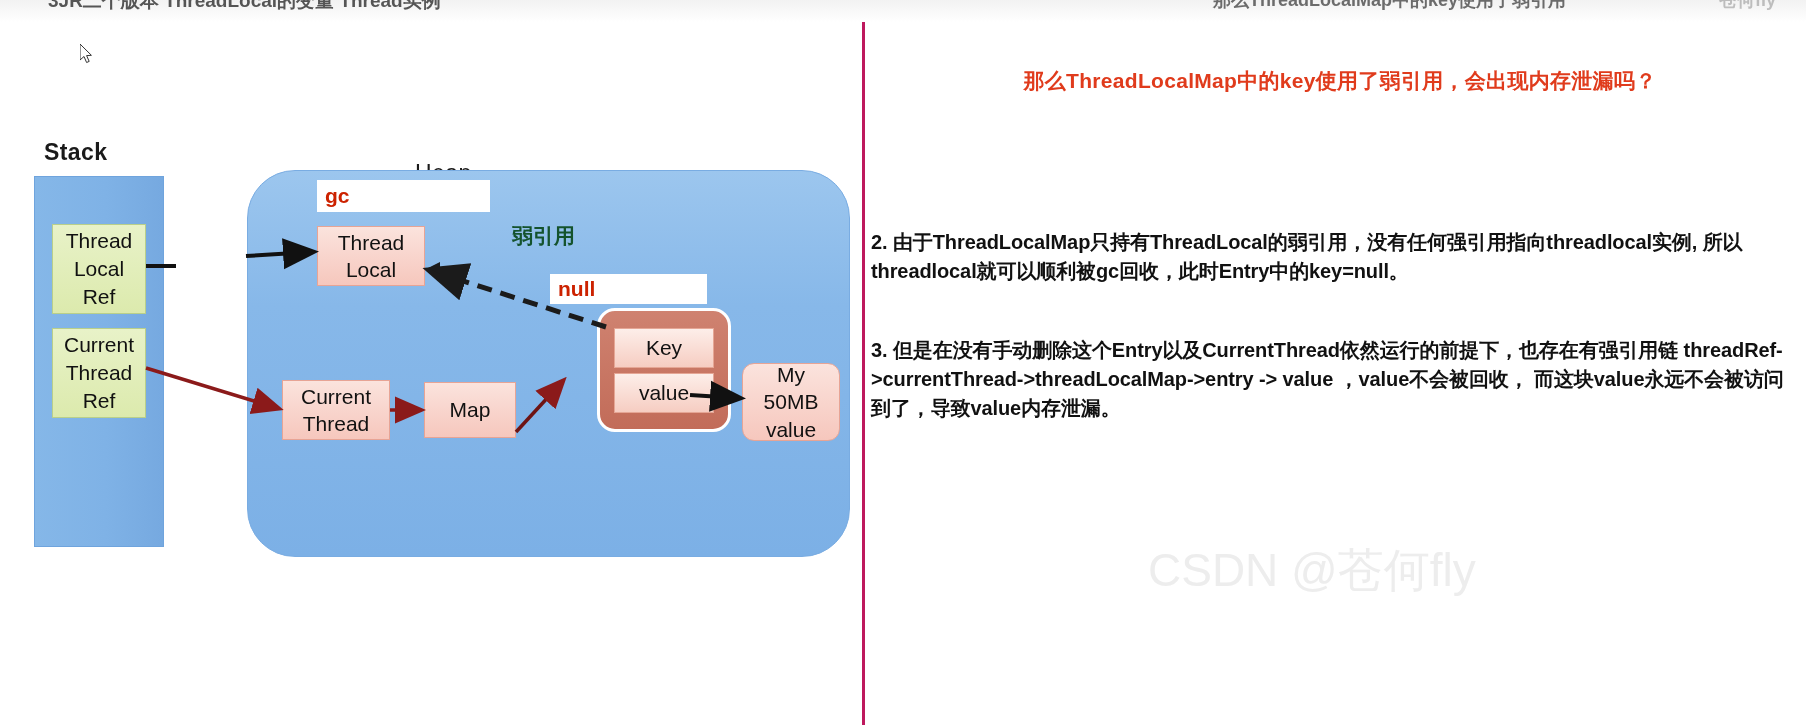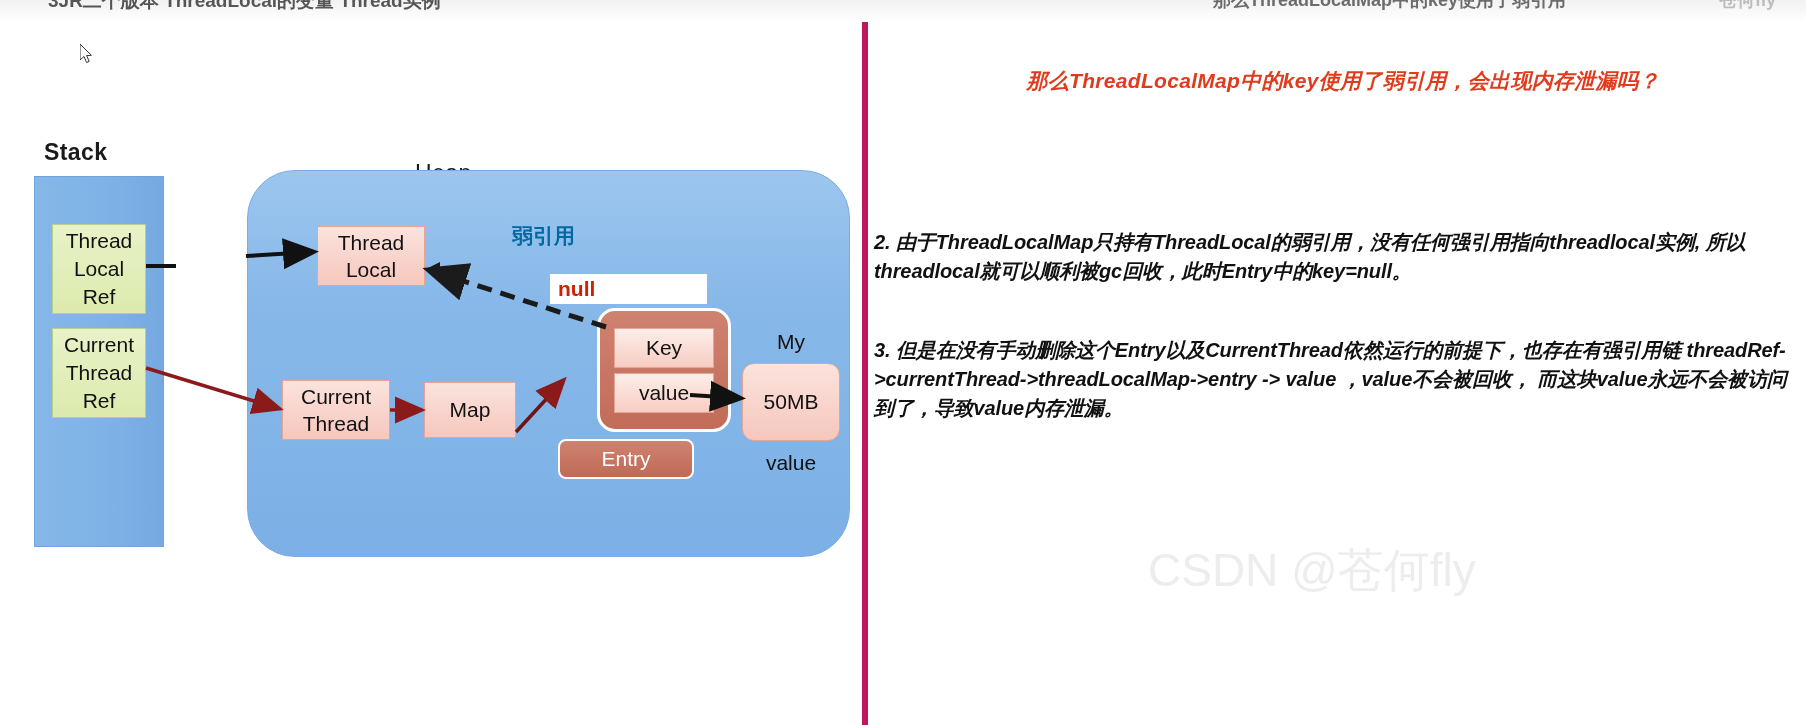--- a/index.html
+++ b/index.html
@@ -73,21 +73,21 @@
     position:absolute;
     background:linear-gradient(to bottom,#fbe3dd 0%,#f6c7bd 100%);
     border:1px solid #e7a495;
     display:flex;flex-direction:column;align-items:center;justify-content:center;
     font-size:21px;color:#111;line-height:1.3;text-align:center;
   }
   #heap-box-threadlocal{left:317px;top:226px;width:106px;height:58px;}
   #heap-box-currentthread{left:282px;top:380px;width:106px;height:58px;}
   #heap-box-map{left:424px;top:382px;width:90px;height:54px;}
   #heap-box-my50mb{
-    left:742px;top:363px;width:96px;height:76px;border-radius:12px;gap:33px;
+    left:742px;top:363px;width:96px;height:76px;border-radius:12px;
   }
 
   
   #entry-group{
     position:absolute;left:561px;top:308px;width:128px;height:118px;
     background:linear-gradient(to bottom,#cf8270 0%,#c26c59 100%);
     border-radius:18px;border:3px solid #ffffff;margin-left:36px;
   }
   .entry-slot{
     position:absolute;left:14px;width:98px;height:38px;
@@ -112,30 +112,30 @@
     position:absolute;background:#ffffff;
     display:flex;align-items:center;
     font-size:21px;font-weight:bold;color:#cc2200;
     padding-left:8px;box-sizing:border-box;
   }
   #strip-gc{left:317px;top:180px;width:173px;height:32px;}
   #strip-null{left:506px;top:274px;width:157px;height:30px;margin-left:44px;}
 
   #lbl-weakref{
     position:absolute;left:512px;top:222px;
-    font-size:21px;font-weight:bold;color:#0369a1;font-family:Liberation Mono, monospace;
+    font-size:21px;font-weight:bold;color:#14532d;font-family:Liberation Mono, monospace;
   }
 
   svg.ovl{position:absolute;left:0;top:0;width:860px;height:725px;pointer-events:none;}
 
   
   #right-panel{
     position:absolute;left:862px;top:22px;width:805px;height:703px;
-    background:#ffffff;border-left:6px solid #be185d;
-    box-sizing:border-box;padding:0;font-style:italic;
+    background:#ffffff;border-left:3px solid #be185d;
+    box-sizing:border-box;padding:0;
   }
   #panel-heading{
     position:absolute;left:10px;top:45px;width:930px;
     text-align:center;
     font-size:21px;font-weight:bold;color:#e03b1c;
     letter-spacing:.3px;
   }
   .para{
     position:absolute;left:6px;width:924px;
     font-size:20px;font-weight:bold;color:#111;
@@ -201,22 +201,22 @@
   <div class="heap-box" id="heap-box-my50mb">
     <span>My</span>
     <span>50MB</span>
     <span>value</span>
   </div>
 
   <div id="entry-group">
     <div class="entry-slot" id="entry-slot-key">Key</div>
     <div class="entry-slot" id="entry-slot-value">value</div>
   </div>
-  <div id="entry-label-box">Entry</div>
-
+
+  <div class="white-strip" id="strip-gc">gc</div>
   <div class="white-strip" id="strip-null">null</div>
   <div id="lbl-weakref">弱引用</div>
 
   <svg class="ovl" viewBox="0 0 860 725">
     <defs>
       <marker id="ah-black" markerWidth="9" markerHeight="9" refX="7" refY="4.5" orient="auto">
         <polygon points="0,0.6 9,4.5 0,8.4" fill="#111111"></polygon>
       </marker>
       <marker id="ah-red" markerWidth="9" markerHeight="9" refX="7" refY="4.5" orient="auto">
         <polygon points="0,0.6 9,4.5 0,8.4" fill="#8b1a1a"></polygon>

